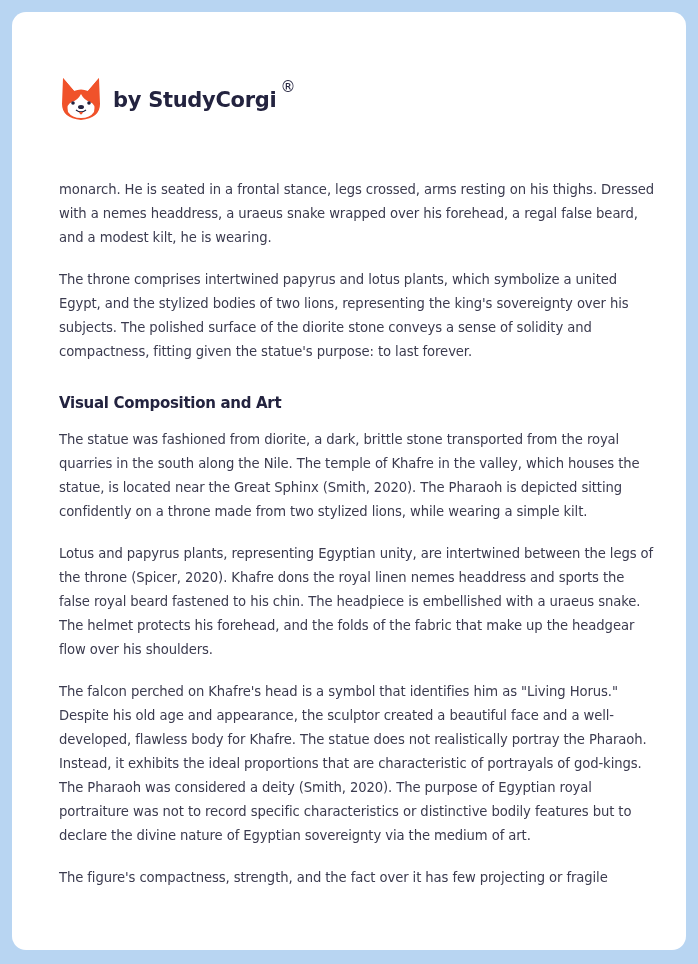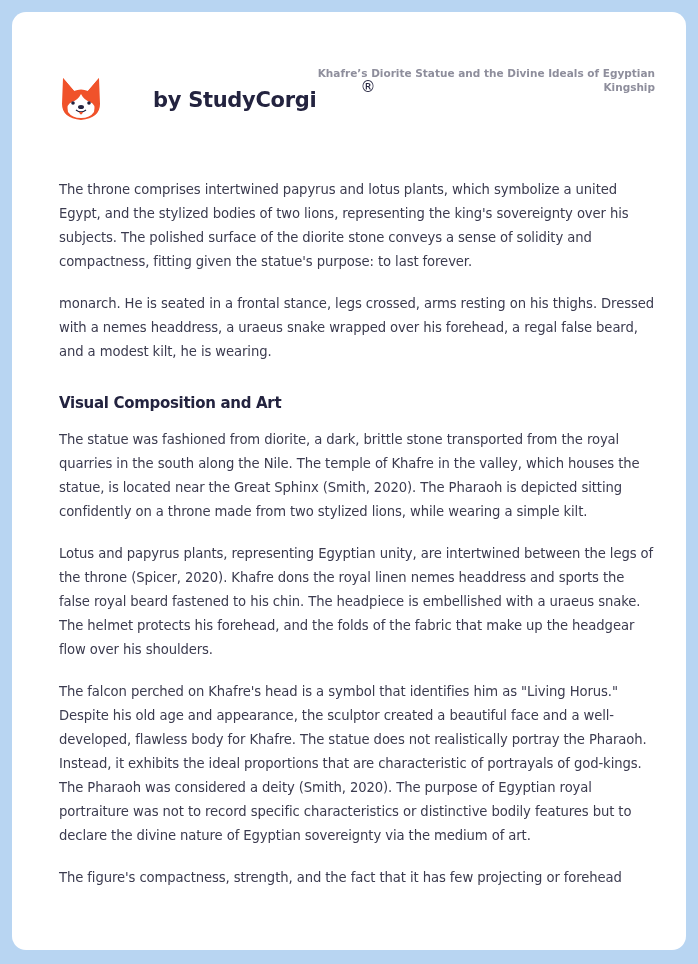--- a/index.html
+++ b/index.html
@@ -8,21 +8,21 @@
       background: #b8d5f2;
       font-family: "Liberation Sans", sans-serif;
     }
     .card {
       position: absolute; left: 12px; top: 12px;
       width: 674px; height: 938px;
       background: #ffffff; border-radius: 14px;
       overflow: hidden;
     }
     .header { position: absolute; left: 0; top: 0; width: 674px; height: 150px; }
-    .logo { position: absolute; left: 48px; top: 64px; display: flex; align-items: center; gap: 40px; }
+    .logo { position: absolute; left: 48px; top: 64px; display: flex; align-items: center; }
     .logo-icon { width: 42px; height: 46px; }
     .logo-text {
       margin-left: 11px; margin-top: 2px;
       font-family: "DejaVu Sans", sans-serif; font-weight: bold;
       font-size: 21px; color: #23233f; letter-spacing: -0.3px;
     }
     .logo-reg {
       font-family: "DejaVu Sans", sans-serif; font-size: 15px;
       color: #23233f; position: relative; top: -12px; margin-left: 4px;
     }
@@ -69,26 +69,25 @@
 
         <path d="M16 34 Q21 38 26 34" stroke="#23233f" stroke-width="1.3" fill="none"></path>
 
         <path d="M19 36 Q21 41 23 36 Z" fill="#f0522a"></path>
       </svg>
       <span class="logo-text">by StudyCorgi</span>
       <span class="logo-reg">®</span>
     </div>
 
     <div class="meta">
-      <div class="meta-title">Khafre’s Diorite Statue and the Divine Ideals of Egyptian Kingship</div>
     </div>
   </div>
 
   <div class="content">
+    <p class="para">monarch. He is seated in a frontal stance, legs crossed, arms resting on his thighs. Dressed with a nemes headdress, a uraeus snake wrapped over his forehead, a regal false beard, and a modest kilt, he is wearing.</p>
     <p class="para">The throne comprises intertwined papyrus and lotus plants, which symbolize a united Egypt, and the stylized bodies of two lions, representing the king's sovereignty over his subjects. The polished surface of the diorite stone conveys a sense of solidity and compactness, fitting given the statue's purpose: to last forever.</p>
-    <p class="para">monarch. He is seated in a frontal stance, legs crossed, arms resting on his thighs. Dressed with a nemes headdress, a uraeus snake wrapped over his forehead, a regal false beard, and a modest kilt, he is wearing.</p>
     <h2 class="h2">Visual Composition and Art</h2>
     <p class="para">The statue was fashioned from diorite, a dark, brittle stone transported from the royal quarries in the south along the Nile. The temple of Khafre in the valley, which houses the statue, is located near the Great Sphinx (Smith, 2020). The Pharaoh is depicted sitting confidently on a throne made from two stylized lions, while wearing a simple kilt.</p>
     <p class="para">Lotus and papyrus plants, representing Egyptian unity, are intertwined between the legs of the throne (Spicer, 2020). Khafre dons the royal linen nemes headdress and sports the false royal beard fastened to his chin. The headpiece is embellished with a uraeus snake. The helmet protects his forehead, and the folds of the fabric that make up the headgear flow over his shoulders.</p>
     <p class="para">The falcon perched on Khafre's head is a symbol that identifies him as "Living Horus." Despite his old age and appearance, the sculptor created a beautiful face and a well-developed, flawless body for Khafre. The statue does not realistically portray the Pharaoh. Instead, it exhibits the ideal proportions that are characteristic of portrayals of god-kings. The Pharaoh was considered a deity (Smith, 2020). The purpose of Egyptian royal portraiture was not to record specific characteristics or distinctive bodily features but to declare the divine nature of Egyptian sovereignty via the medium of art.</p>
-    <p class="para">The figure's compactness, strength, and the fact that it has few projecting or forehead</p>
+    <p class="para">The figure's compactness, strength, and the fact over it has few projecting or fragile</p>
   </div>
 </div>
 
 </body></html>

